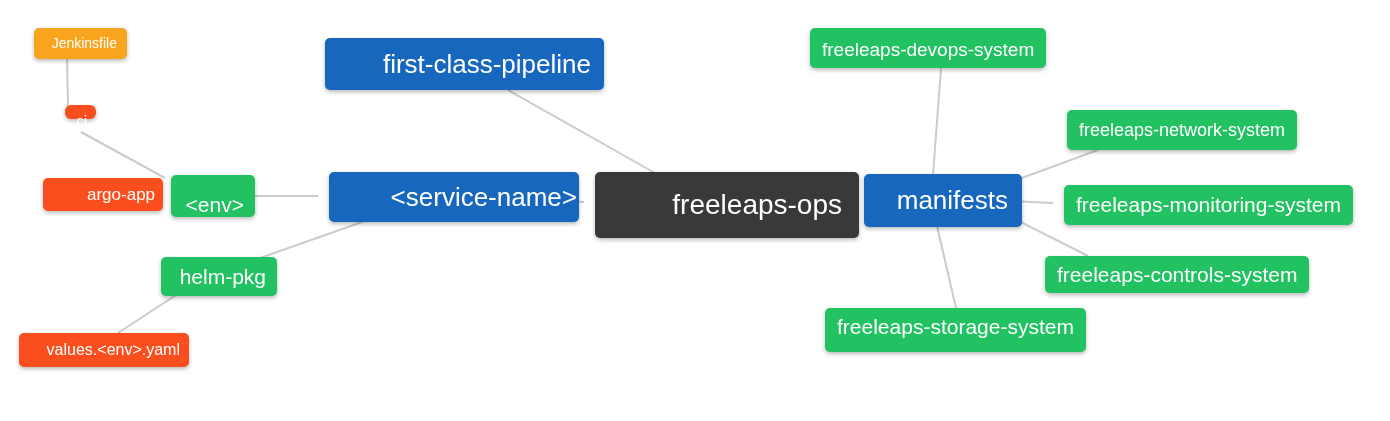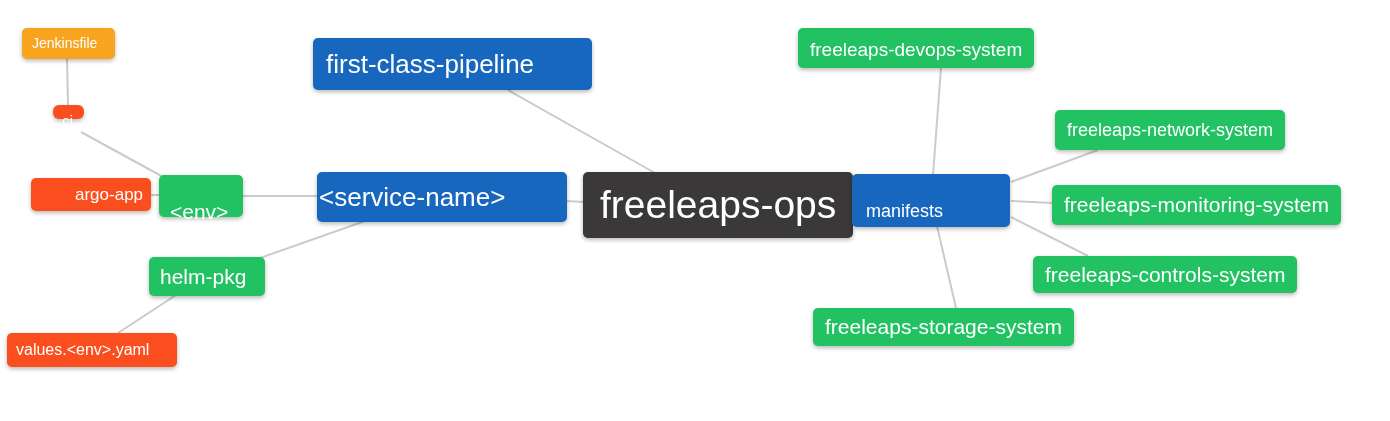--- a/index.html
+++ b/index.html
@@ -25,41 +25,42 @@
   .edges line {
     stroke: #cbcbcb;
     stroke-width: 2;
     fill: none;
   }
   .node {
     position: absolute;
     color: #ffffff;
     border-radius: 5px;
     box-shadow: 0 2px 4px rgba(0,0,0,.28);
-    text-align: left;
+    text-align: right;
     white-space: nowrap;
     box-sizing: border-box;
     cursor: pointer;
+    margin-left: 12px;
   }
   
   .n-jenkinsfile { left:22px;  top:28px;  height:31px; line-height:31px; font-size:14px; padding:0 10px; min-width:93px; }
   .n-ci          { left:53px;  top:105px; height:14px; line-height:31px; font-size:15px; padding:0 9px;  min-width:31px; border-radius:6px; }
   .n-argo-app    { left:31px;  top:178px; height:33px; line-height:33px; font-size:17px; padding:0 8px;  min-width:90px; }
-  .n-env         { left:159px; top:175px; height:42px; line-height:42px; font-size:21px; padding:16px 11px; min-width:84px; }
+  .n-env         { left:159px; top:175px; height:42px; line-height:42px; font-size:21px; padding:9px 11px; min-width:84px; }
   .n-helm-pkg    { left:149px; top:257px; height:39px; line-height:39px; font-size:21px; padding:0 11px; min-width:116px; }
   .n-values      { left:7px;   top:333px; height:34px; line-height:34px; font-size:16px; padding:0 9px;  min-width:170px; }
   .n-fcp         { left:313px; top:38px;  height:52px; line-height:52px; font-size:26px; padding:0 13px; min-width:279px; }
   .n-svc         { left:317px; top:172px; height:50px; line-height:50px; font-size:26px; padding:0 2px; min-width:250px; }
-  .n-root        { left:583px; top:172px; height:66px; line-height:66px; font-size:39px; padding:0 17px; min-width:264px; }
-  .n-manifests   { left:852px; top:174px; height:53px; line-height:53px; font-size:18px; padding:11px 14px; min-width:158px; }
+  .n-root        { left:583px; top:172px; height:66px; line-height:66px; font-size:28px; padding:0 17px; min-width:264px; }
+  .n-manifests   { left:852px; top:174px; height:53px; line-height:53px; font-size:26px; padding:0 14px; min-width:158px; }
   .n-devops      { left:798px;  top:28px;  height:40px; line-height:40px; font-size:19px; padding:2px 12px; }
   .n-network     { left:1055px; top:110px; height:40px; line-height:40px; font-size:18px; padding:0 12px; }
   .n-monitoring  { left:1052px; top:185px; height:40px; line-height:40px; font-size:21px; padding:0 12px; }
   .n-controls    { left:1033px; top:256px; height:37px; line-height:37px; font-size:21px; padding:0 12px; }
-  .n-storage     { left:813px;  top:308px; height:38px; line-height:38px; font-size:21px; padding:0 12px; }
+  .n-storage     { left:813px;  top:308px; height:44px; line-height:38px; font-size:21px; padding:0 12px; }
 </style>
 </head>
 <body>
 
 <div class="canvas" style="background: rgb(255, 255, 255);">
 
   <svg class="edges" viewBox="0 0 1390 421" xmlns="http://www.w3.org/2000/svg">
     <line x1="67" y1="58" x2="68" y2="106" stroke="#cbcbcb"></line>
     <line x1="81" y1="132" x2="165" y2="178" stroke="#cbcbcb"></line>
     <line x1="121" y1="195" x2="160" y2="195" stroke="#cbcbcb"></line>

